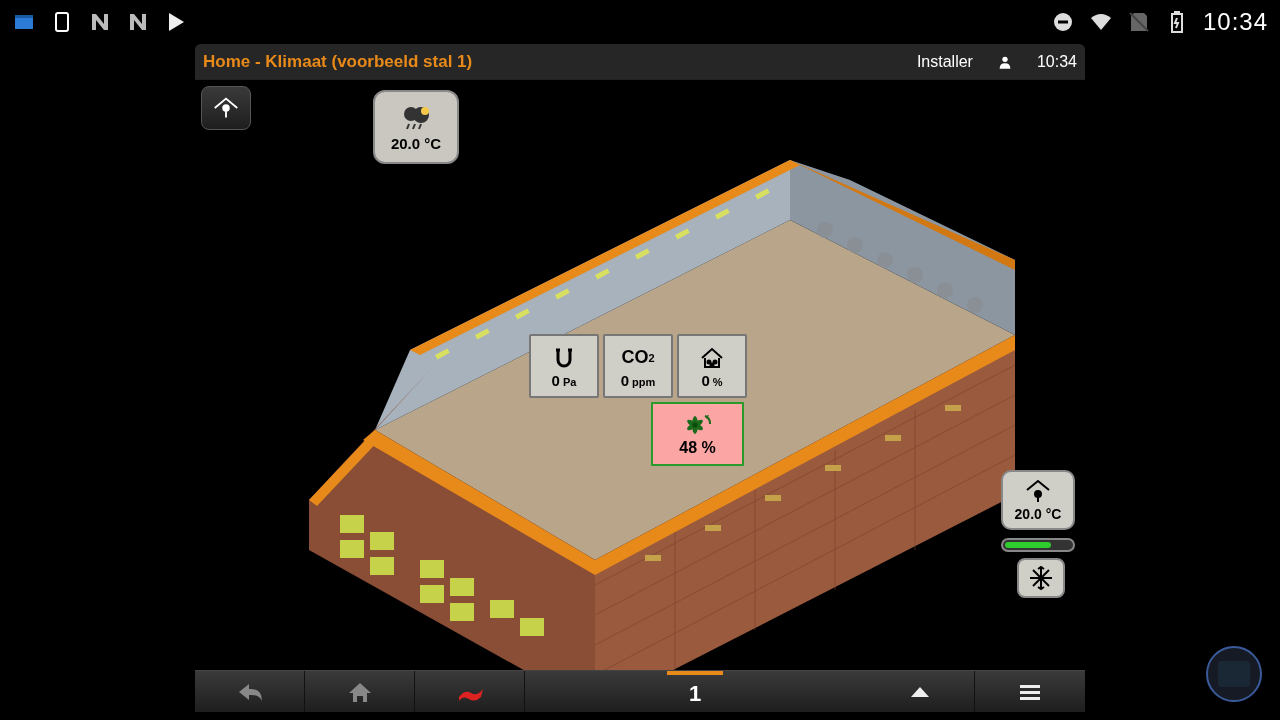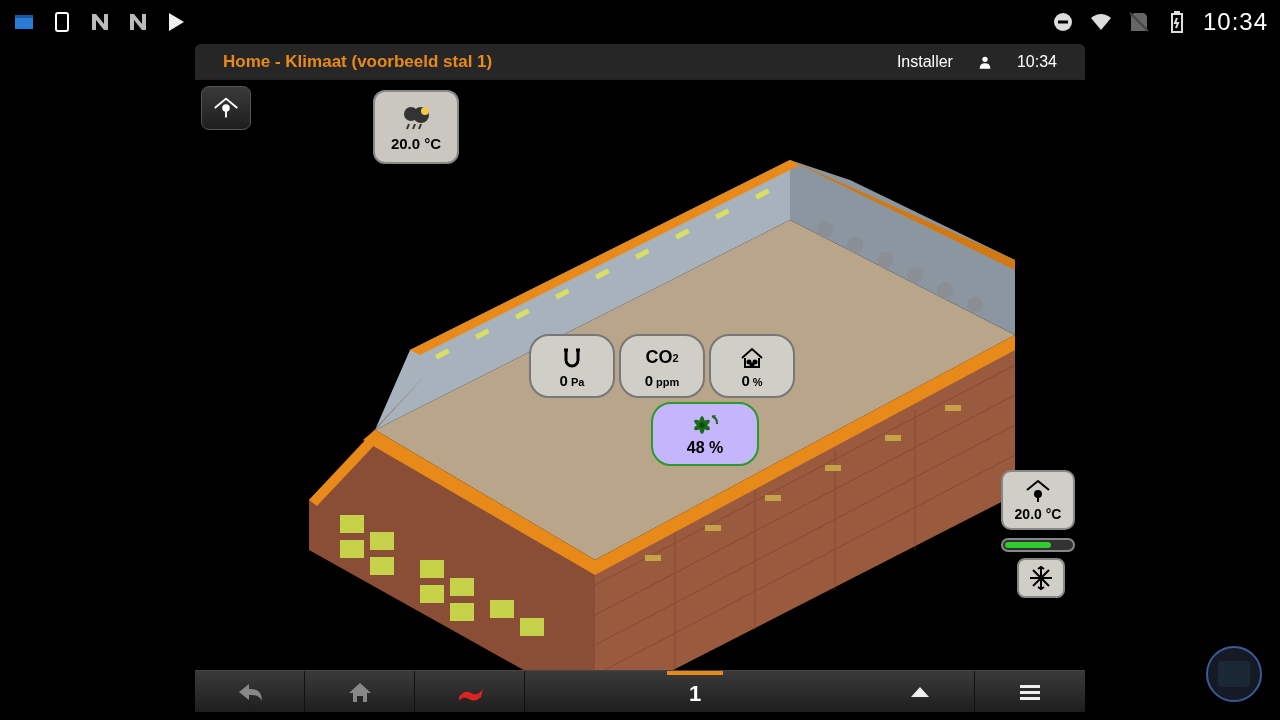--- a/index.html
+++ b/index.html
@@ -16,21 +16,21 @@
   
   
   .app {
     position: absolute; top: 44px; left: 195px; width: 890px; height: 668px;
     background: #1a1a1a; border-radius: 6px;
   }
   
   
   .app-header {
     height: 36px; background: #262626; border-bottom: 1px solid #222;
-    display: flex; justify-content: space-between; align-items: center; padding: 0 28px;
+    display: flex; justify-content: space-between; align-items: center; padding: 0 8px;
     border-radius: 6px 6px 0 0;
   }
   .header-title { color: #e88a1a; font-weight: bold; font-size: 17px; }
   .header-right { display: flex; align-items: center; gap: 24px; color: #fff; font-size: 16px; }
   .person-icon { width: 16px; height: 16px; }
   
   
   .view {
     position: relative; width: 100%; height: 590px; background: #000;
   }
@@ -53,34 +53,34 @@
     position: absolute; background: #c9c7c0; border: 2px solid #888; border-radius: 12px;
     display: flex; flex-direction: column; align-items: center; justify-content: center;
     padding: 6px 10px; color: #000; font-weight: bold;
   }
   .tile-weather { left: 178px; top: 10px; width: 86px; height: 74px; }
   .weather-temp { font-size: 15px; margin-top: 4px; }
   
   
   .sensor-row { position: absolute; left: 334px; top: 254px; display: flex; gap: 4px; }
   .sensor-tile {
-    width: 86px; height: 64px; background: #cfcec7; border: 2px solid #777; border-radius: 20px;
+    width: 70px; height: 64px; background: #cfcec7; border: 2px solid #777; border-radius: 2px;
     display: flex; flex-direction: column; align-items: center; justify-content: center;
     color: #000; font-weight: bold;
   }
   .sensor-icon { height: 28px; display: flex; align-items: center; justify-content: center; }
   .sensor-val { font-size: 13px; }
   .sensor-val .num { font-size: 15px; }
   .sensor-val .unit { font-size: 11px; margin-left: 3px; }
   .co2-label { font-size: 18px; font-weight: bold; }
   .co2-label sub { font-size: 11px; }
   
   .fan-tile {
-    position: absolute; left: 456px; top: 322px; width: 108px; height: 64px;
-    background: #c4b5fd; border: 2px solid #2a9a2a; border-radius: 20px;
+    position: absolute; left: 456px; top: 322px; width: 93px; height: 64px;
+    background: #fca5a5; border: 2px solid #2a9a2a; border-radius: 1px;
     display: flex; flex-direction: column; align-items: center; justify-content: center;
     color: #000; font-weight: bold;
   }
   .fan-val { font-size: 16px; }
   
   
   .tile-right-temp {
     position: absolute; right: 10px; top: 390px; width: 74px; height: 60px;
     background: #cfcec7; border: 2px solid #888; border-radius: 10px;
     display: flex; flex-direction: column; align-items: center; justify-content: center;

